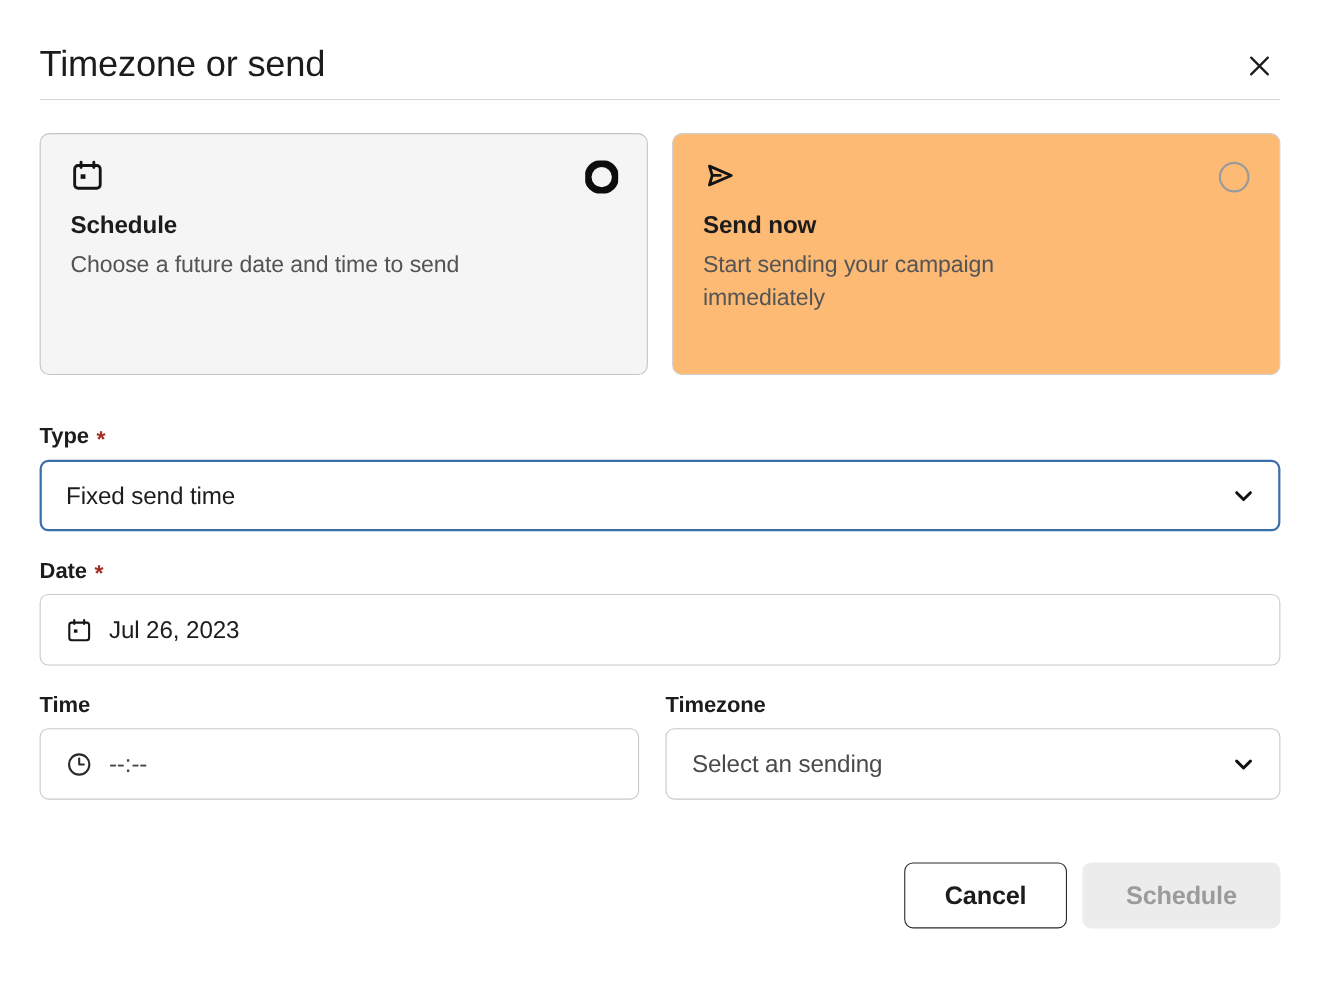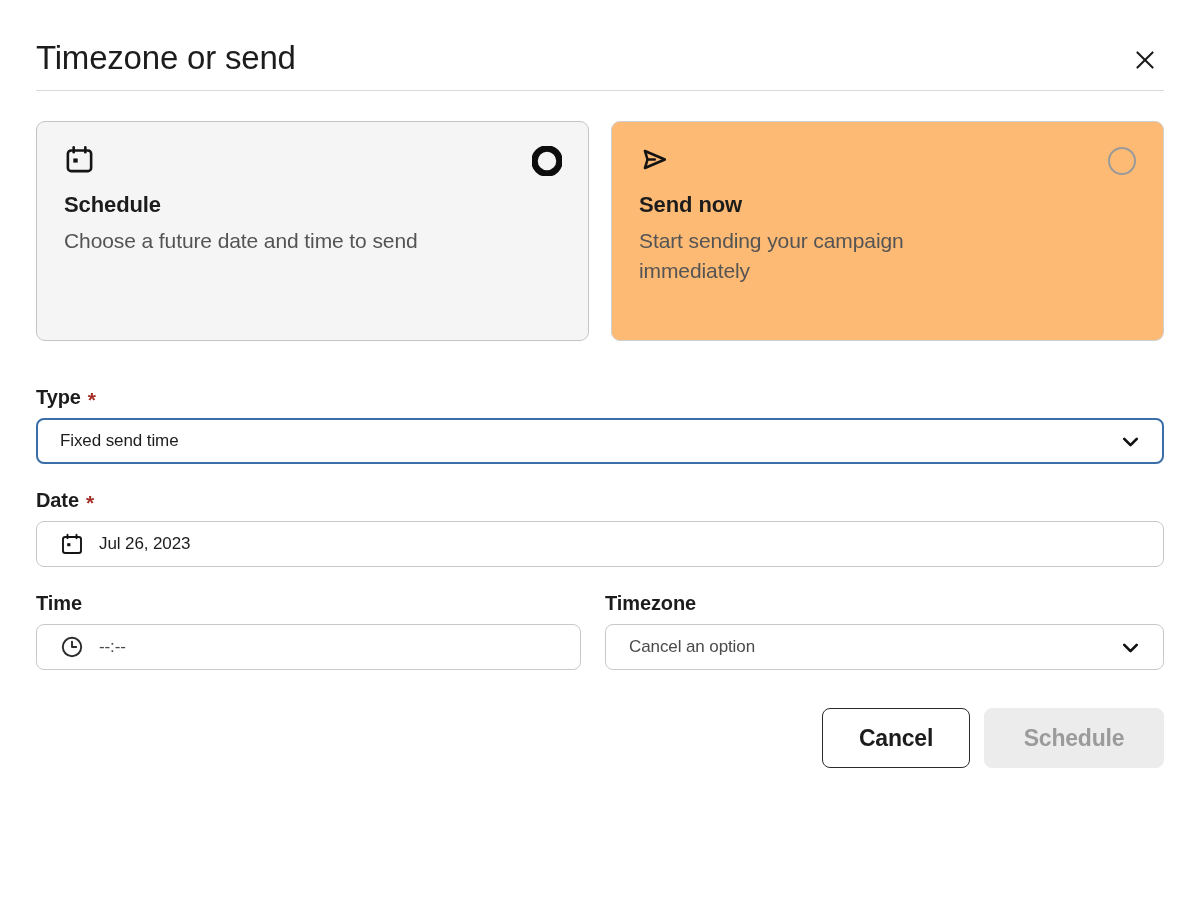--- a/index.html
+++ b/index.html
@@ -126,28 +126,28 @@
     letter-spacing: -0.1px;
   }
   .required-star {
     color: #a32f28;
     font-size: 21px;
     line-height: 1;
     position: relative;
     top: 2px;
   }
   .control {
-    height: 46px;
+    height: 65px;
     border: 1px solid #c9c9c9;
     border-radius: 8px;
     background: #ffffff;
     display: flex;
     align-items: center;
     padding: 0 20px 0 23px;
-    font-size: 17px;
+    font-size: 22px;
     color: #1c1c1c;
     cursor: pointer;
     width: 100%;
     letter-spacing: -0.1px;
   }
   .control.focused {
     border: 2px solid #3a6ea8;
     padding: 0 19px 0 22px;
   }
   .control .value {
@@ -193,20 +193,21 @@
     border-radius: 8px;
     font-size: 23px;
     font-weight: 700;
     padding: 0 14px;
     cursor: pointer;
     font-family: "Liberation Sans", sans-serif;
     letter-spacing: -0.2px;
     display: inline-flex;
     align-items: center;
     justify-content: center;
+    margin-top: 19px;
   }
   .btn-cancel {
     background: #ffffff;
     border: 1px solid #2b2b2b;
     color: #1c1c1c;
     min-width: 148px;
   }
   .btn-primary-disabled {
     background: #ececec;
     border: 1px solid #ececec;
@@ -321,21 +322,21 @@
           </span>
           <span class="value placeholder">--:--</span>
         </div>
       </div>
 
       <div class="col-tz">
         <div class="field-label">
           <span>Timezone</span>
         </div>
         <div class="control">
-          <span class="value placeholder">Cancel an option</span>
+          <span class="value placeholder">Select an sending</span>
           <span class="chevron">
             <svg width="25" height="25" viewBox="0 0 24 24" fill="none" stroke="#111111" stroke-width="2.6" stroke-linecap="round" stroke-linejoin="round">
               <polyline points="6,9.5 12,15.5 18,9.5"></polyline>
             </svg>
           </span>
         </div>
       </div>
 
     </div>
   </div>

